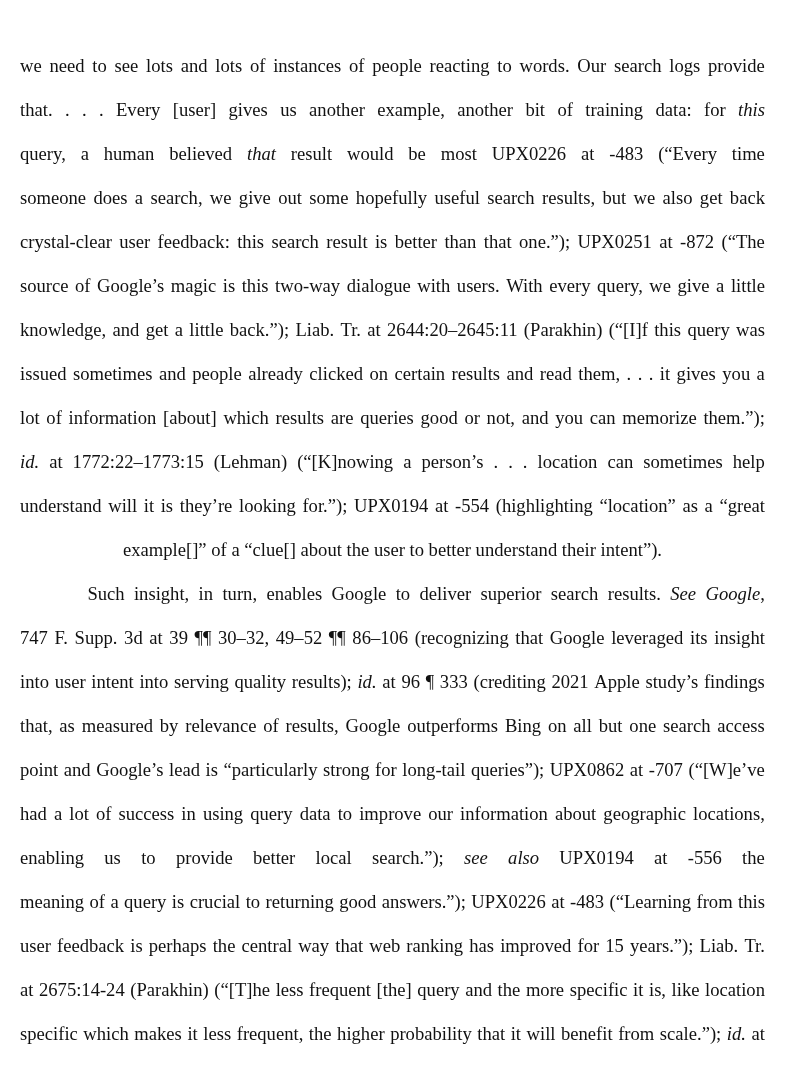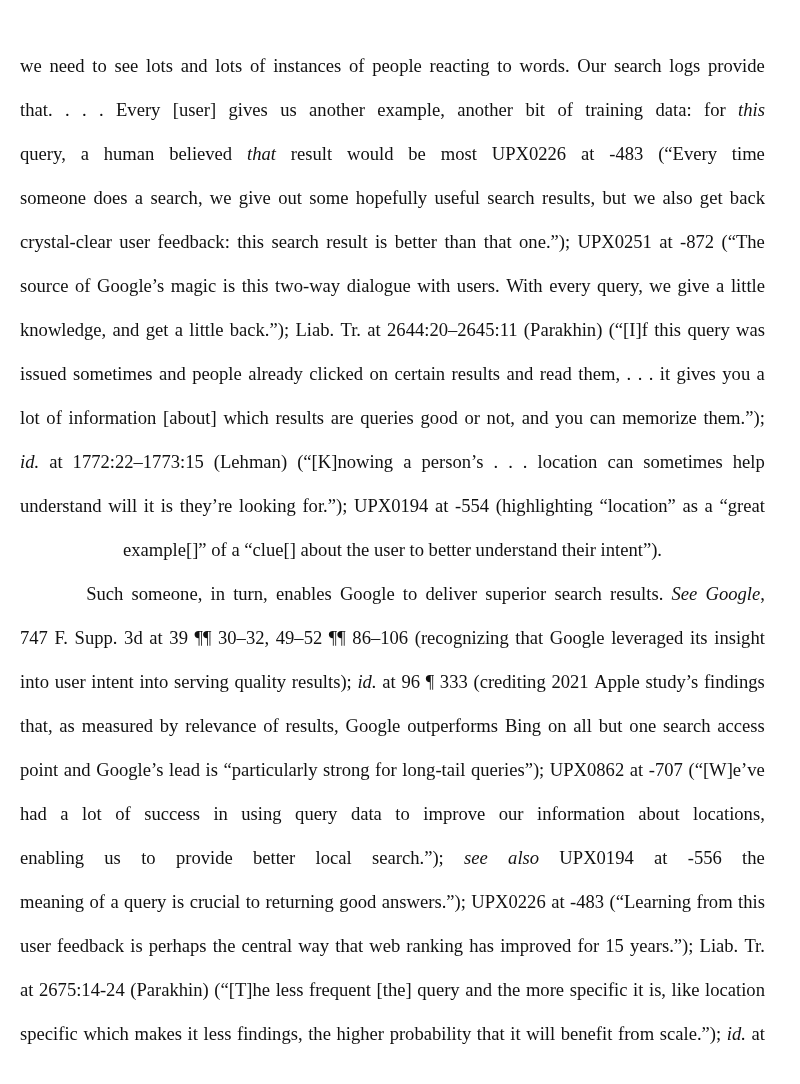--- a/index.html
+++ b/index.html
@@ -260,21 +260,21 @@
           <span class="w">as</span>
           <span class="w">a</span>
           <span class="w">“great</span>
         </div>
         <div class="line flush"><span>example[]” of a “clue[] about the user to better understand their intent”).</span></div>
       </div>
       <div>
         <div class="line justify">
           <span class="indent"></span>
           <span class="w">Such</span>
-          <span class="w">someone,</span>
+          <span class="w">insight,</span>
           <span class="w">in</span>
           <span class="w">turn,</span>
           <span class="w">enables</span>
           <span class="w">Google</span>
           <span class="w">to</span>
           <span class="w">deliver</span>
           <span class="w">superior</span>
           <span class="w">search</span>
           <span class="w">results.</span>
           <span class="w"><i>See</i></span>
@@ -360,20 +360,21 @@
           <span class="w">success</span>
           <span class="w">in</span>
           <span class="w">using</span>
           <span class="w">query</span>
           <span class="w">data</span>
           <span class="w">to</span>
           <span class="w">improve</span>
           <span class="w">our</span>
           <span class="w">information</span>
           <span class="w">about</span>
+          <span class="w">geographic</span>
           <span class="w">locations,</span>
         </div>
         <div class="line justify">
           <span class="w">enabling</span>
           <span class="w">us</span>
           <span class="w">to</span>
           <span class="w">provide</span>
           <span class="w">better</span>
           <span class="w">local</span>
           <span class="w">search.”);</span>
@@ -438,21 +439,21 @@
           <span class="w">is,</span>
           <span class="w">like</span>
           <span class="w">location</span>
         </div>
         <div class="line justify">
           <span class="w">specific</span>
           <span class="w">which</span>
           <span class="w">makes</span>
           <span class="w">it</span>
           <span class="w">less</span>
-          <span class="w">findings,</span>
+          <span class="w">frequent,</span>
           <span class="w">the</span>
           <span class="w">higher</span>
           <span class="w">probability</span>
           <span class="w">that</span>
           <span class="w">it</span>
           <span class="w">will</span>
           <span class="w">benefit</span>
           <span class="w">from</span>
           <span class="w">scale.”);</span>
           <span class="w"><i>id.</i></span>

